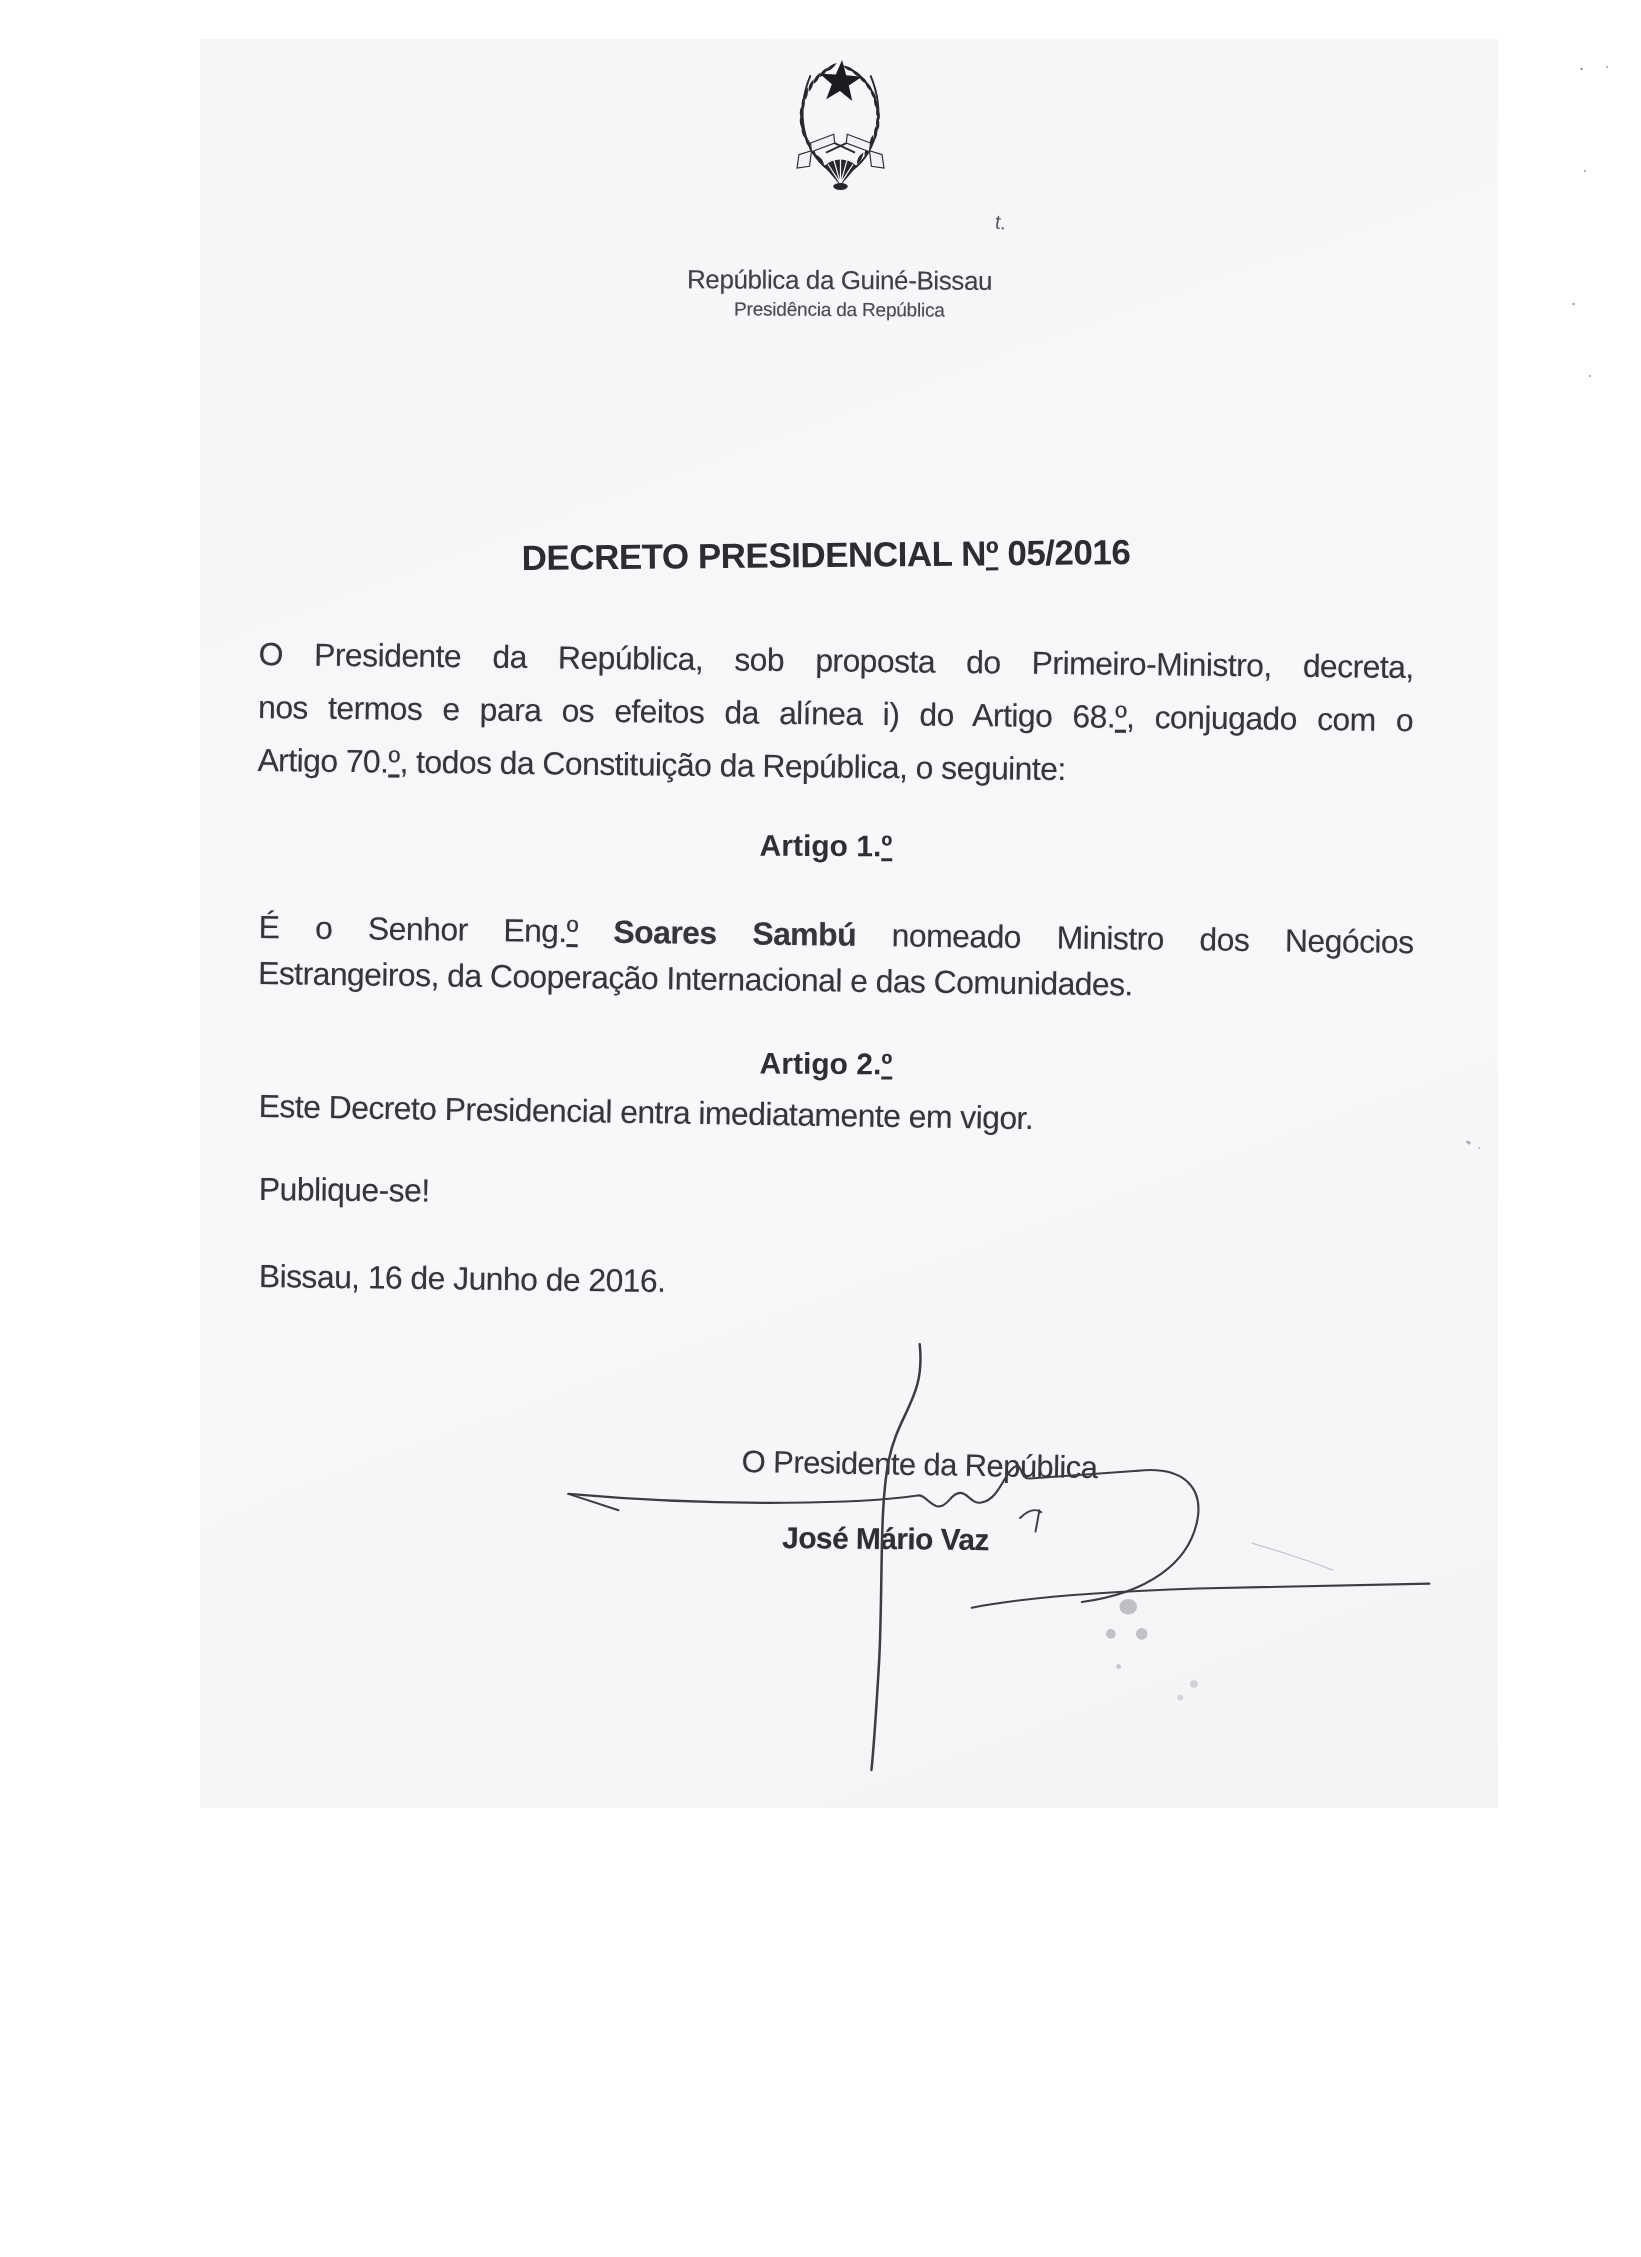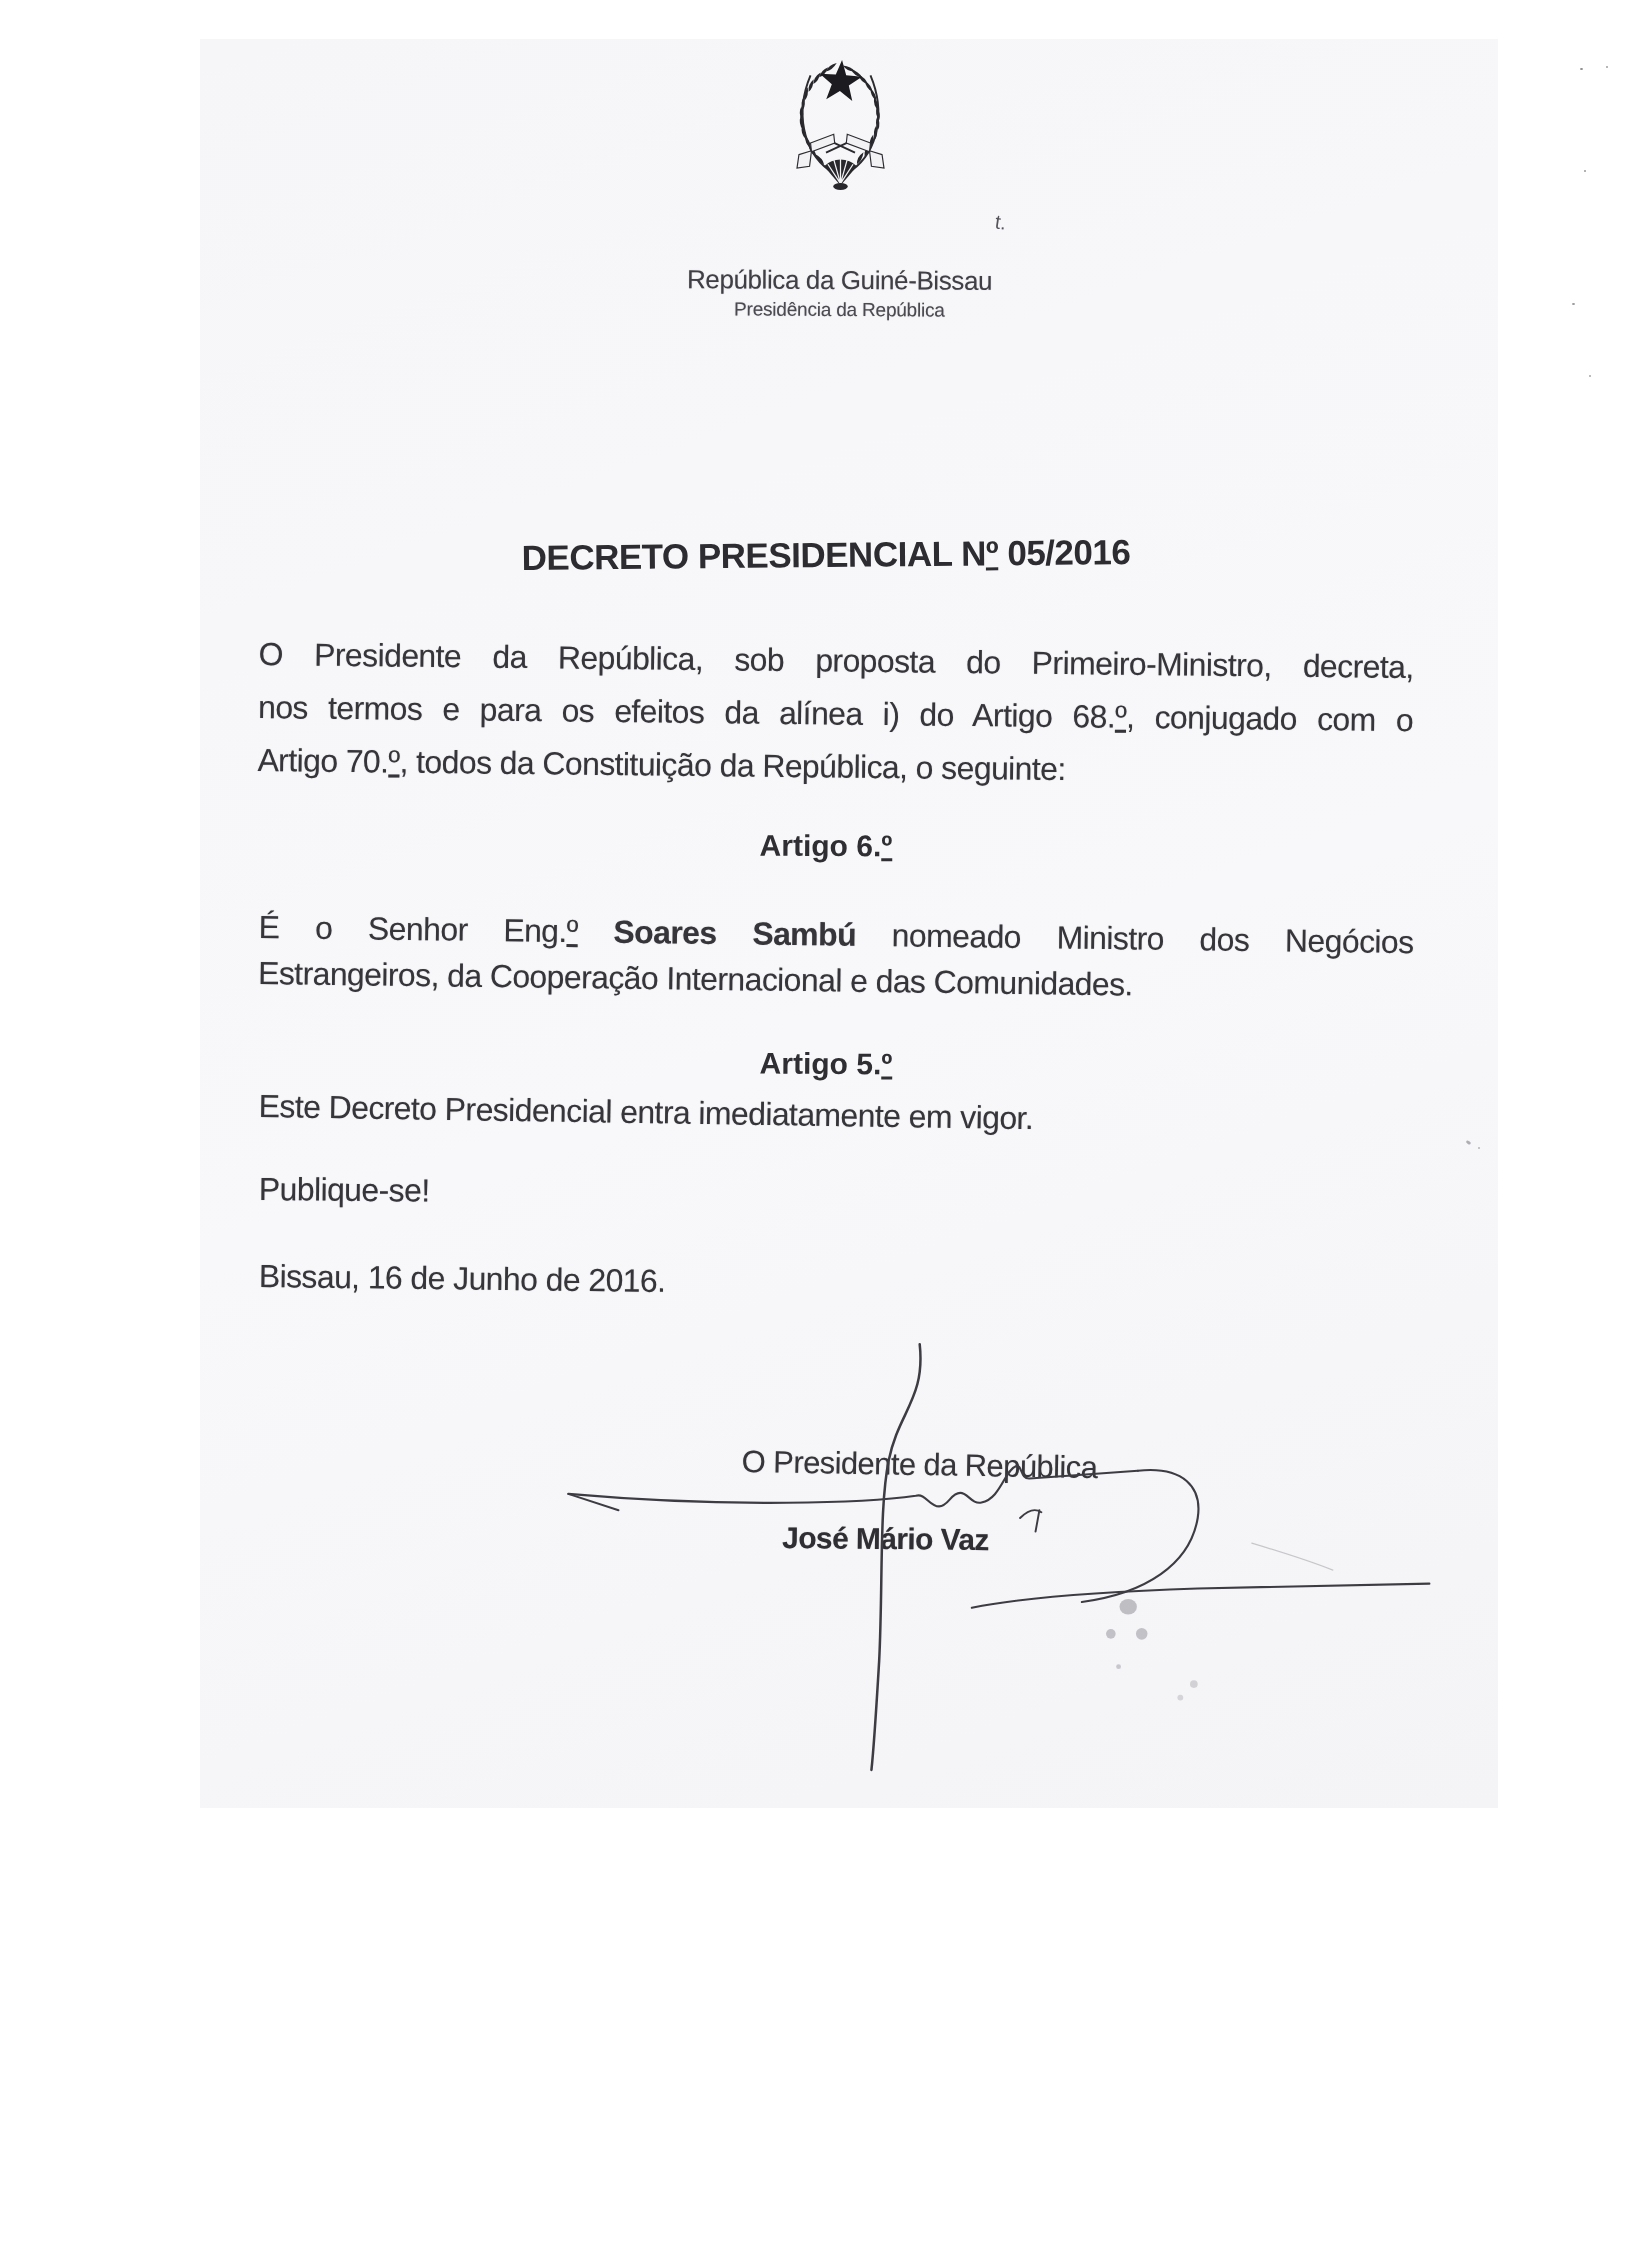--- a/index.html
+++ b/index.html
@@ -87,27 +87,27 @@
   <div class="abs stray">t.</div>
 
   <div class="abs title center"><span>DECRETO PRESIDENCIAL N</span><span class="ord">º</span><span> 05/2016</span></div>
 
   <div class="abs p1 para txt">
     <div class="line-just">O Presidente da República, sob proposta do Primeiro-Ministro, decreta,</div>
     <div class="line-just"><span>nos termos e para os efeitos da alínea i) do Artigo 68.</span><span class="ord">º</span><span>, conjugado com o</span></div>
     <div><span>Artigo 70.</span><span class="ord">º</span><span>, todos da Constituição da República, o seguinte:</span></div>
   </div>
 
-  <div class="abs h-art a1h center"><span>Artigo 6.</span><span class="ord">º</span></div>
+  <div class="abs h-art a1h center"><span>Artigo 1.</span><span class="ord">º</span></div>
   <div class="abs p2 para txt">
     <div class="line-just"><span>É o Senhor Eng.</span><span class="ord">º</span><span> </span><span class="b">Soares Sambú</span><span> nomeado Ministro dos Negócios</span></div>
     <div>Estrangeiros, da Cooperação Internacional e das Comunidades.</div>
   </div>
 
-  <div class="abs h-art a2h center"><span>Artigo 5.</span><span class="ord">º</span></div>
+  <div class="abs h-art a2h center"><span>Artigo 2.</span><span class="ord">º</span></div>
   <div class="abs p3 para txt">Este Decreto Presidencial entra imediatamente em vigor.</div>
 
   <div class="abs pub para txt">Publique-se!</div>
   <div class="abs date para txt">Bissau, 16 de Junho de 2016.</div>
 
   <div class="abs sig-title txt">O Presidente da República</div>
   <div class="abs sig-name txt">José Mário Vaz</div>
 
   <svg class="abs" style="left:322px;top:1284px;" width="946" height="502" viewBox="0 0 980 520">
     <g fill="none" stroke="#3c3c42" stroke-linecap="round">

